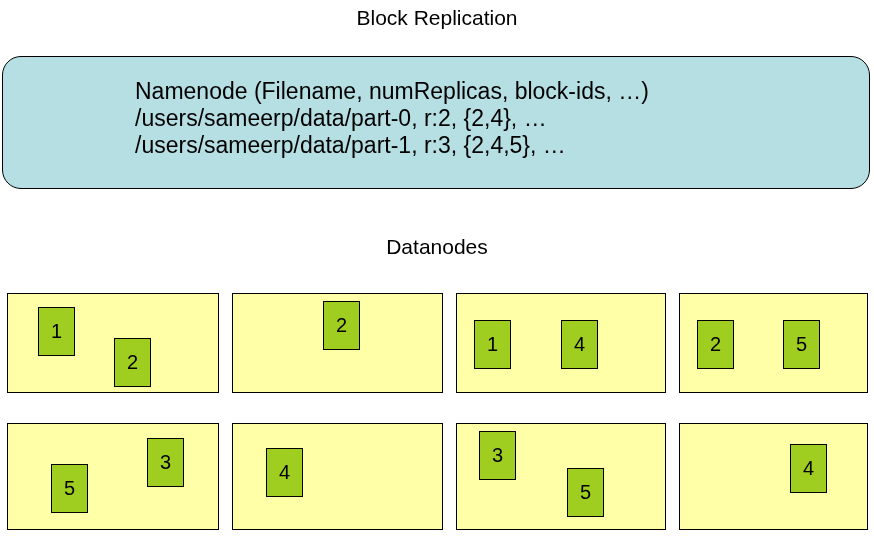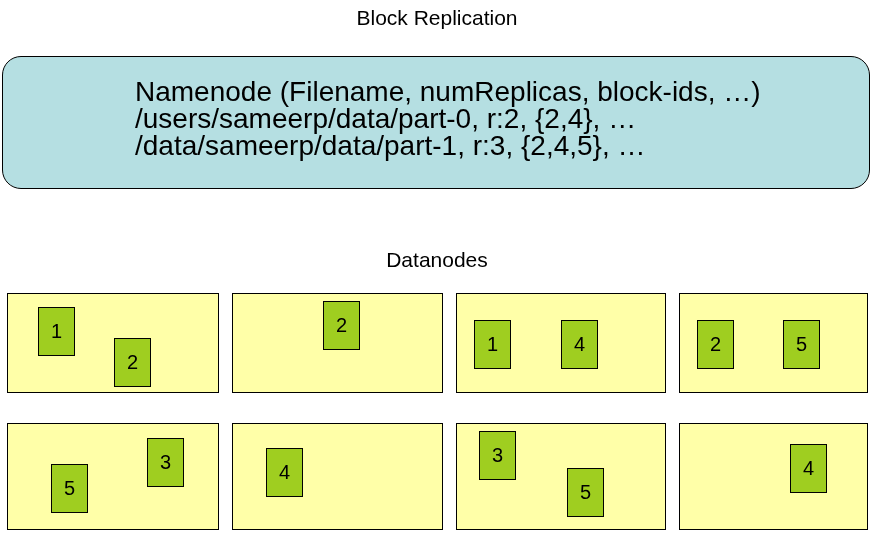--- a/index.html
+++ b/index.html
@@ -21,40 +21,40 @@
     position: absolute;
     left: 0;
     width: 874px;
     text-align: center;
     color: #000000;
     font-size: 21px;
     line-height: 24px;
     white-space: nowrap;
   }
   #main-title { top: 6px; }
-  #datanodes-title { top: 248px; }
+  #datanodes-title { top: 235px; }
 
   
   #namenode-box {
     position: absolute;
     left: 2px;
     top: 56px;
     width: 868px;
     height: 133px;
     background: #b5dfe2;
     border: 1px solid #000000;
     border-radius: 19px;
     box-sizing: border-box;
   }
   #namenode-text {
     position: absolute;
     left: 135px;
     top: 78px;
     color: #000000;
-    font-size: 28px;
+    font-size: 23px;
     line-height: 27px;
     white-space: nowrap;
   }
   #namenode-text .nn-line { display: block; }
 
   
   .datanode {
     position: absolute;
     background: #ffffa8;
     border: 1px solid #000000;
@@ -81,21 +81,21 @@
 <div id="page">
 
   <div class="title" id="main-title">Block Replication</div>
 
   <div id="namenode-box">
   </div>
 
   <div id="namenode-text">
     <span class="nn-line">Namenode (Filename, numReplicas, block-ids, …)</span>
     <span class="nn-line">/users/sameerp/data/part-0, r:2, {2,4}, …</span>
-    <span class="nn-line">/data/sameerp/data/part-1, r:3, {2,4,5}, …</span>
+    <span class="nn-line">/users/sameerp/data/part-1, r:3, {2,4,5}, …</span>
   </div>
 
   <div class="title" id="datanodes-title">Datanodes</div>
 
   <div id="datanodes-layer">
       <div class="datanode" style="left: 7px; top: 293px; width: 212px; height: 100px; background: rgb(255, 255, 168);">
         <div class="block" style="left: 30px; top: 13px; background: rgb(159, 206, 32);">1</div>
         <div class="block" style="left: 106px; top: 44px; background: rgb(159, 206, 32);">2</div>
       </div>
       <div class="datanode" style="left: 232px; top: 293px; width: 211px; height: 100px; background: rgb(255, 255, 168);">

